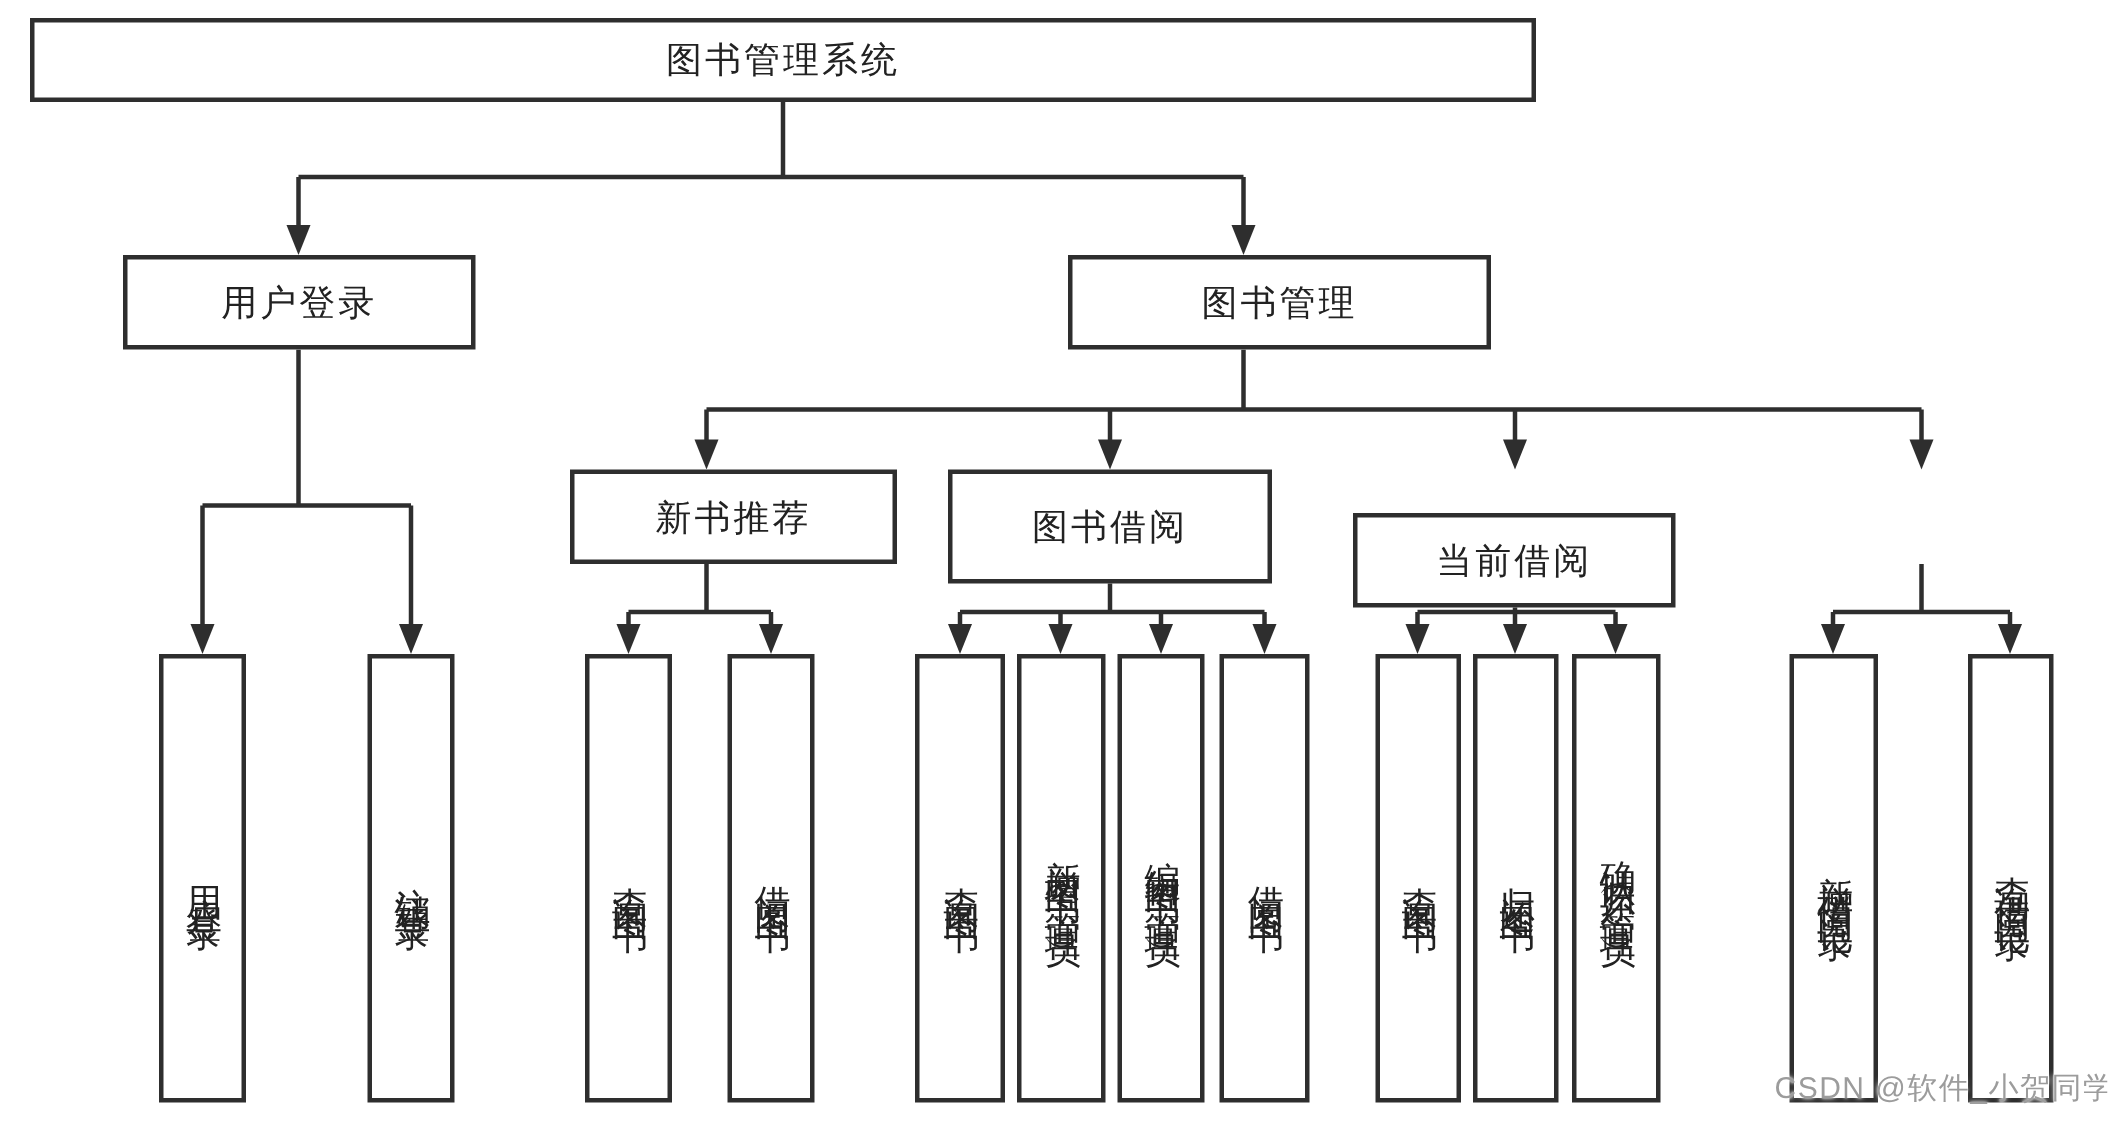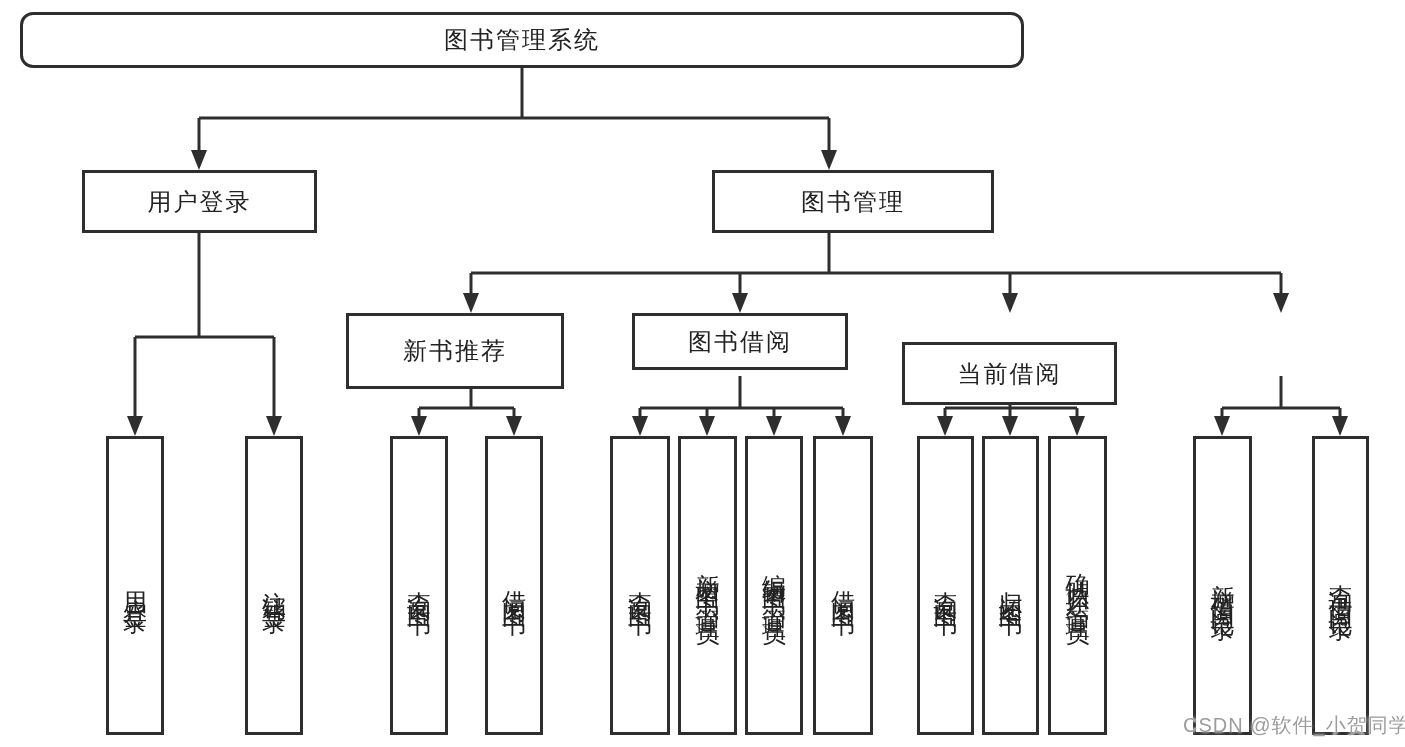--- a/index.html
+++ b/index.html
@@ -98,35 +98,35 @@
     <g>
       <path d="M1281,376 V408"></path>
       <path d="M1222,408 H1340"></path>
       <path d="M1222,408 V417"></path>
         <polygon points="1214,416 1230,416 1222,436"></polygon>
       <path d="M1340,408 V417"></path>
         <polygon points="1332,416 1348,416 1340,436"></polygon>
     </g>
   </svg>
 
-  <div class="node h" style="left:20px;top:12px;width:1004px;height:56px;border-radius:13px;">
+  <div class="node h" style="left:20px;top:12px;width:1004px;height:56px;">
     <span>图书管理系统</span>
   </div>
 
   <div class="node h" style="left:82px;top:170px;width:235px;height:63px;">
     <span>用户登录</span>
   </div>
   <div class="node h" style="left:712px;top:170px;width:282px;height:63px;">
     <span>图书管理</span>
   </div>
 
-  <div class="node h" style="left:346px;top:313px;width:218px;height:76px;">
+  <div class="node h" style="left:380px;top:313px;width:218px;height:63px;">
     <span>新书推荐</span>
   </div>
-  <div class="node h" style="left:632px;top:313px;width:216px;height:57px;">
+  <div class="node h" style="left:632px;top:313px;width:216px;height:76px;">
     <span>图书借阅</span>
   </div>
   <div class="node h" style="left:902px;top:313px;width:215px;height:63px;margin-top:29px;">
     <span>当前借阅</span>
   </div>
 
   <div class="node v" style="left:106px;top:436px;width:58px;height:299px;">
     <span>用户登录</span>
   </div>
   <div class="node v" style="left:245px;top:436px;width:58px;height:299px;">

